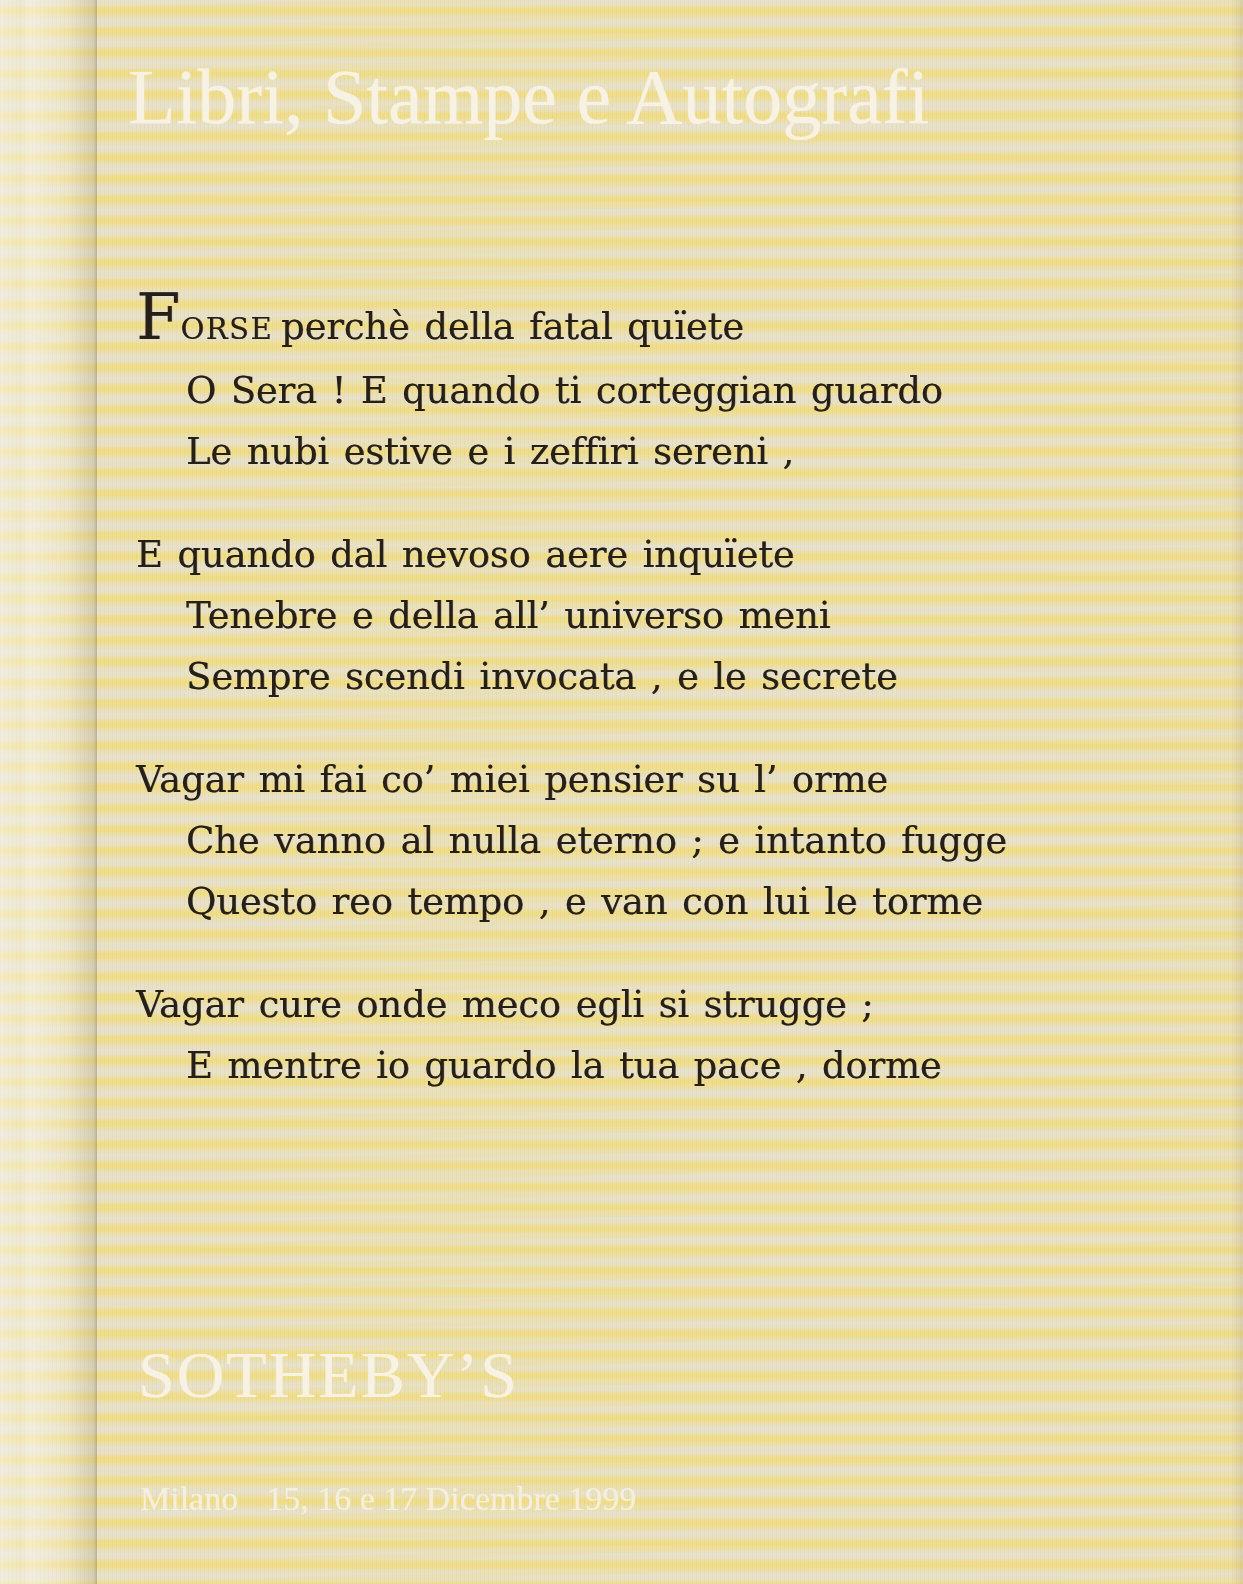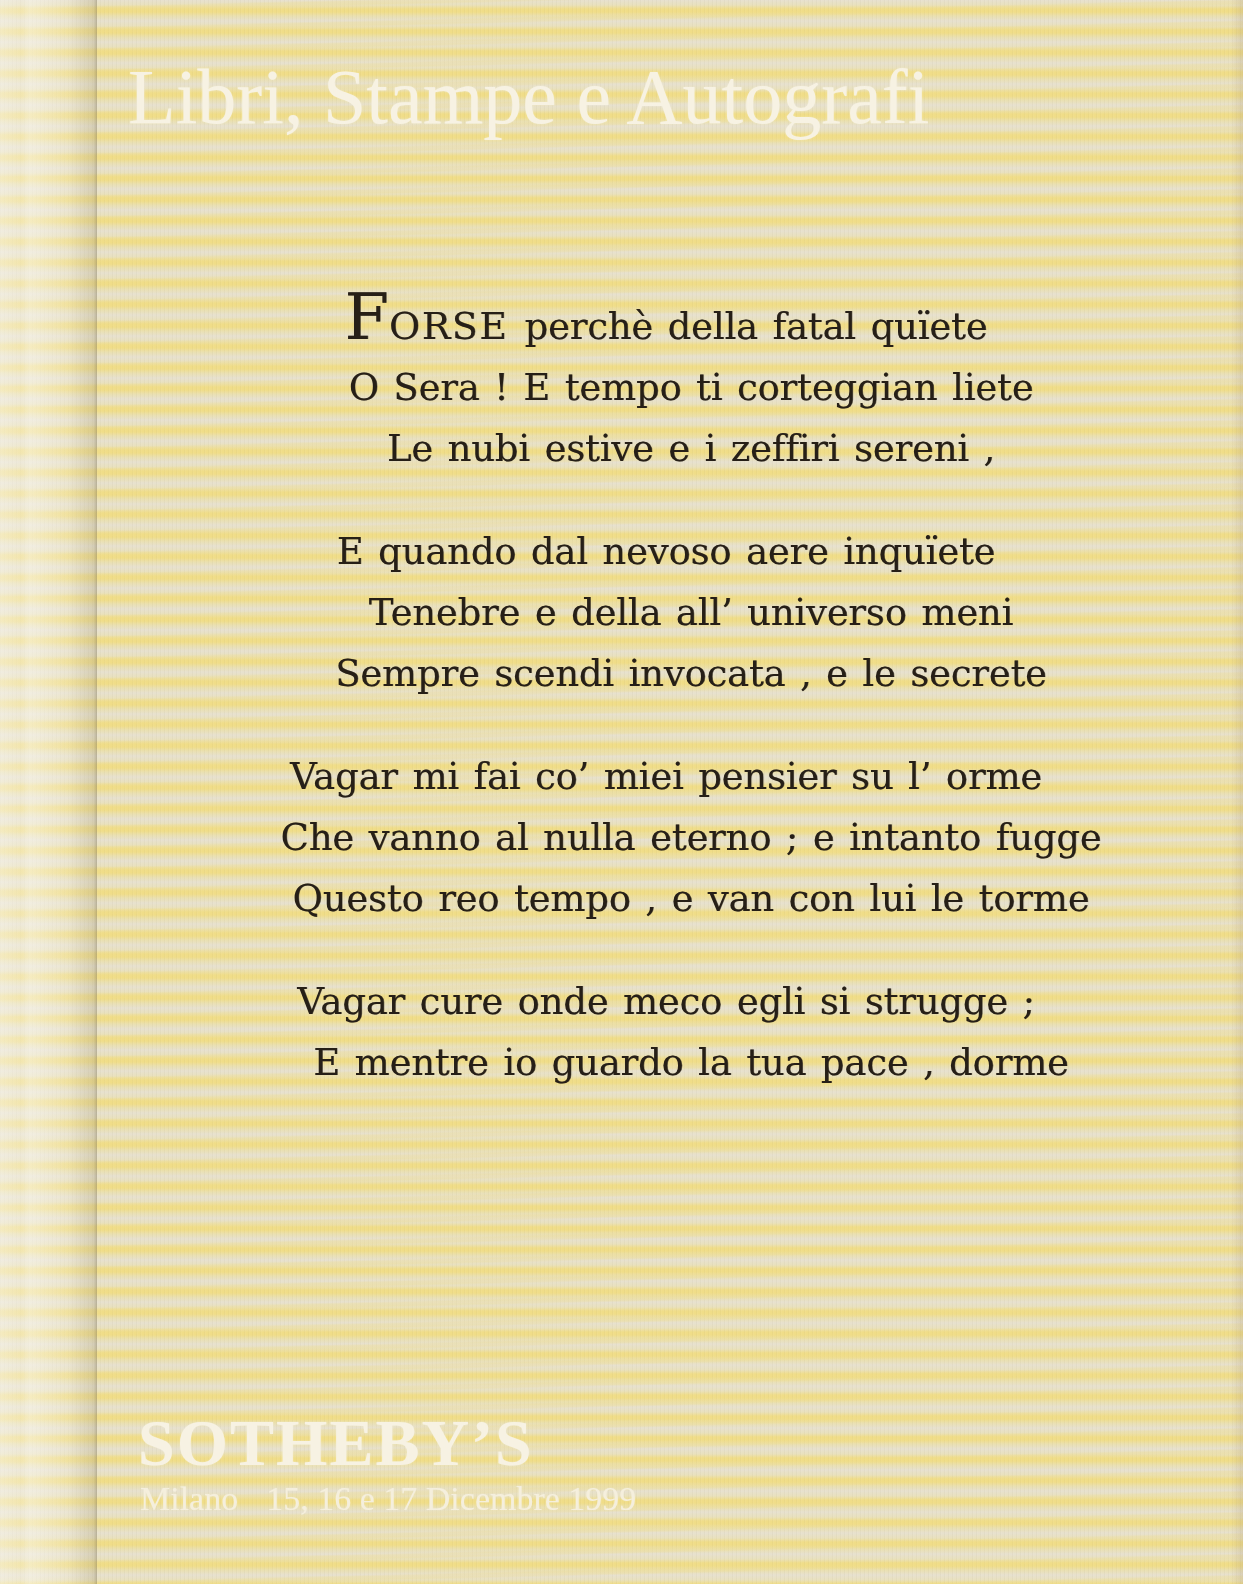--- a/index.html
+++ b/index.html
@@ -17,21 +17,20 @@
       
       repeating-linear-gradient(90deg,
         rgba(130,120,90,0.05) 0px, rgba(130,120,90,0.05) 1px,
         rgba(255,255,255,0.04) 1px, rgba(255,255,255,0.04) 2px,
         rgba(0,0,0,0) 2px, rgba(0,0,0,0) 4px),
       
       repeating-linear-gradient(180deg,
         #e7e1cf 0px, #e9e1bd 5px, #f0dd88 9px, #f0dd88 12px,
         #eae0b0 16px, #e7e1cf 21px);
     font-family:"Liberation Serif", serif;
-    text-align:center;
   }
   .spine{
     position:absolute;left:0;top:0;width:97px;height:100%;
     background:linear-gradient(90deg,
       rgba(248,246,238,0.55) 0%,
       rgba(246,243,232,0.40) 22%,
       rgba(250,248,240,0.55) 30%,
       rgba(244,240,228,0.25) 70%,
       rgba(175,165,135,0.30) 96%,
       rgba(115,105,80,0.38) 100%);
@@ -56,26 +55,26 @@
     text-shadow:0.5px 0.4px 0 rgba(38,31,23,0.55);
   }
   .stanza{margin:0;padding:0;}
   .stanza + .stanza{margin-top:42px;}
   .line{white-space:nowrap;}
   .line.indent{padding-left:50px;}
   .dropcap{
     font-size:64px;line-height:1px;letter-spacing:0;
   }
   .smallcaps{
-    font-size:38px;text-transform:uppercase;
-    letter-spacing:1.5px;margin-right:16px;
+    font-size:29px;text-transform:uppercase;
+    letter-spacing:1.5px;margin-right:8px;
   }
   .logo{
-    position:absolute;left:138px;top:1408px;
-    font-weight:bold;font-size:66px;line-height:1.05;
+    position:absolute;left:138px;top:1340px;
+    font-weight:normal;font-size:66px;line-height:1.05;
     color:#f7f2e3;letter-spacing:2px;
     text-shadow:0 0 2px rgba(255,255,250,0.3);
     white-space:nowrap;
   }
   .venue{
     position:absolute;left:140px;top:1480px;
     font-size:34px;color:#f5efdd;
     text-shadow:0 0 1.5px rgba(255,255,250,0.3);
     white-space:nowrap;
   }
@@ -88,21 +87,21 @@
 
   <div class="spine"></div>
   <div class="right-edge"></div>
 
   <div class="title">Libri, Stampe e Autografi</div>
 
   <div class="poem">
 
     <div class="stanza">
       <div class="line"><span class="dropcap">F</span><span class="smallcaps">orse</span><span>perchè della fatal quïete</span></div>
-      <div class="line indent">O Sera ! E tempo ti corteggian liete</div>
+      <div class="line indent">O Sera ! E quando ti corteggian guardo</div>
       <div class="line indent">Le nubi estive e i zeffiri sereni ,</div>
     </div>
 
     <div class="stanza">
       <div class="line">E quando dal nevoso aere inquïete</div>
       <div class="line indent">Tenebre e della all’ universo meni</div>
       <div class="line indent">Sempre scendi invocata , e le secrete</div>
     </div>
 
     <div class="stanza">

